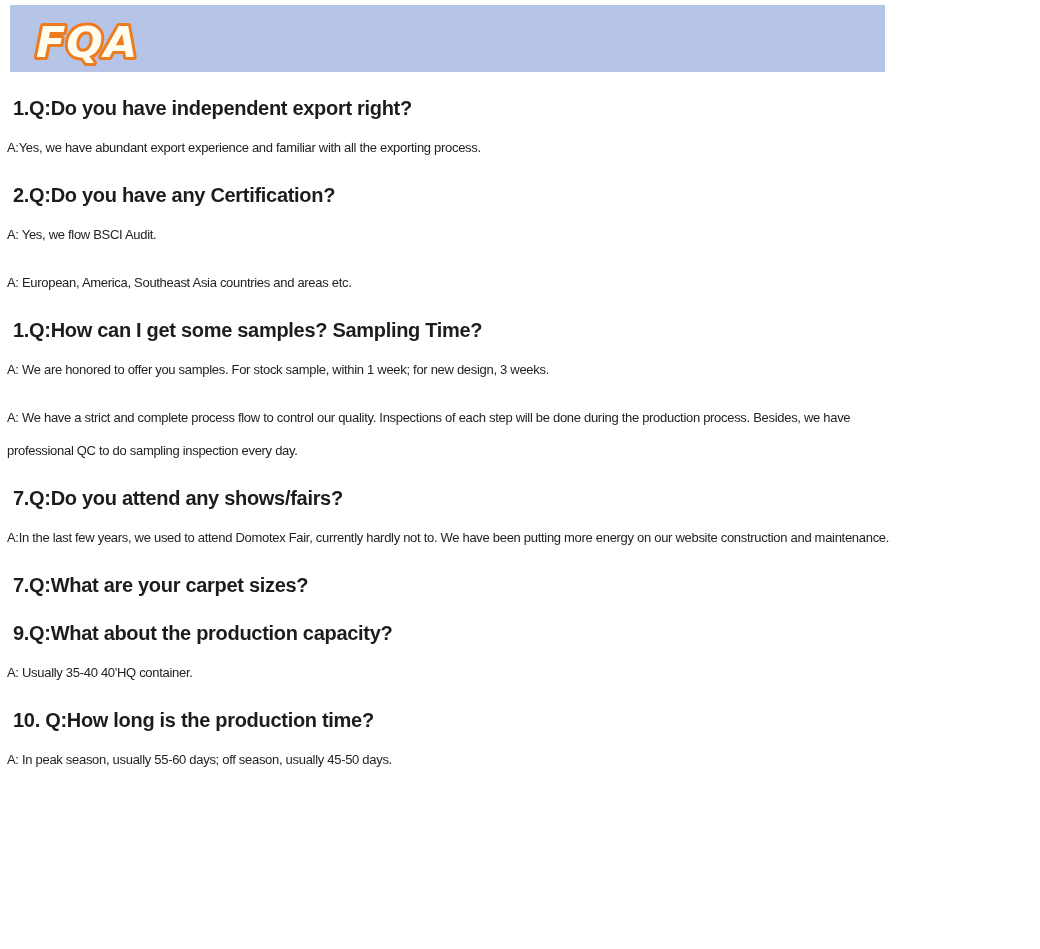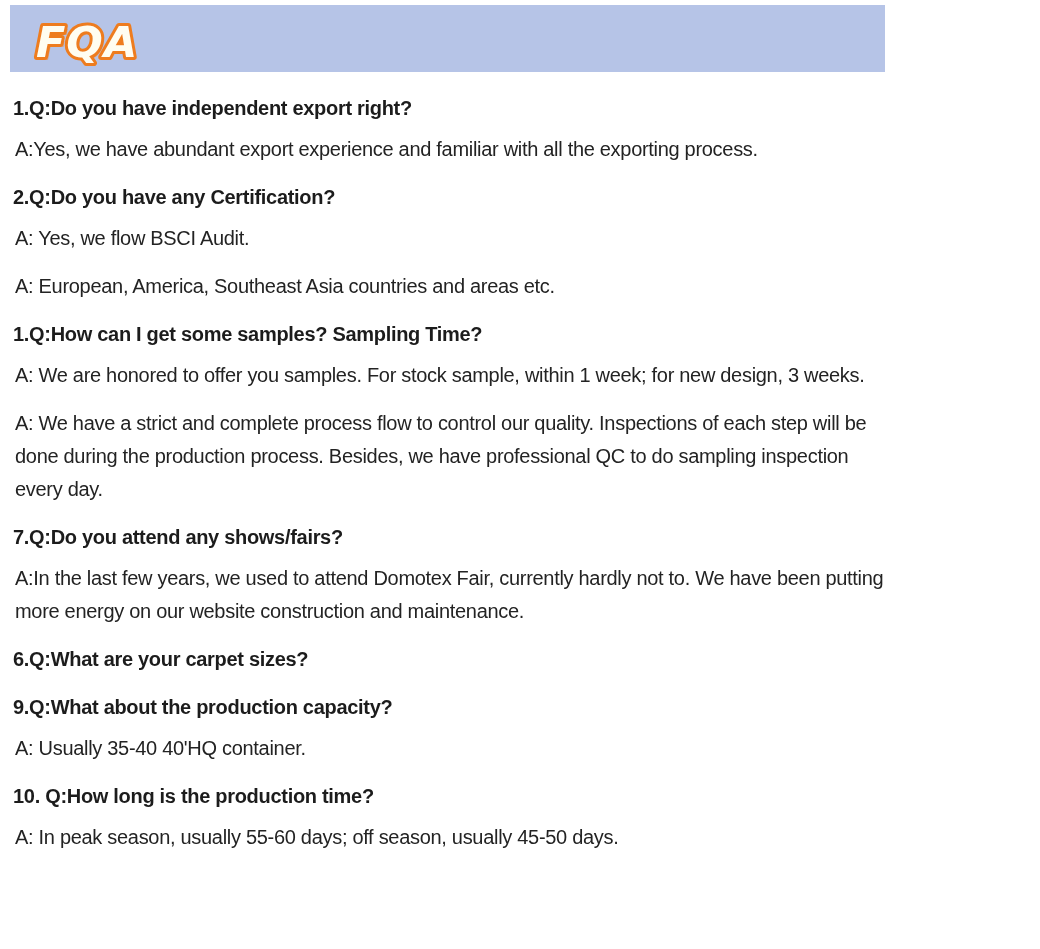--- a/index.html
+++ b/index.html
@@ -33,22 +33,22 @@
   }
   .q {
     margin: 6px;
     font-size: 20px;
     line-height: 33px;
     font-weight: bold;
     color: #1c1c1c;
     letter-spacing: -0.3px;
   }
   .a {
-    margin: 8px;
-    font-size: 20px;
+    margin: 0;
+    font-size: 13px;
     line-height: 33px;
     font-weight: normal;
     color: #232323;
     letter-spacing: -0.3px;
   }
 </style>
 </head>
 <body>
 
 <div class="page">
@@ -85,21 +85,21 @@
     <section class="qa">
       <p class="a">A: We have a strict and complete process flow to control our quality. Inspections of each step will be done during the production process. Besides, we have professional QC to do sampling inspection every day.</p>
     </section>
 
     <section class="qa">
       <h3 class="q">7.Q:Do you attend any shows/fairs?</h3>
       <p class="a">A:In the last few years, we used to attend Domotex Fair, currently hardly not to. We have been putting more energy on our website construction and maintenance.</p>
     </section>
 
     <section class="qa">
-      <h3 class="q">6.Q:What are your carpet sizes?</h3>
+      <h3 class="q">7.Q:What are your carpet sizes?</h3>
     </section>
 
     <section class="qa">
       <h3 class="q">9.Q:What about the production capacity?</h3>
       <p class="a">A: Usually 35-40 40'HQ container.</p>
     </section>
 
     <section class="qa">
       <h3 class="q">10. Q:How long is the production time?</h3>
       <p class="a">A: In peak season, usually 55-60 days; off season, usually 45-50 days.</p>

